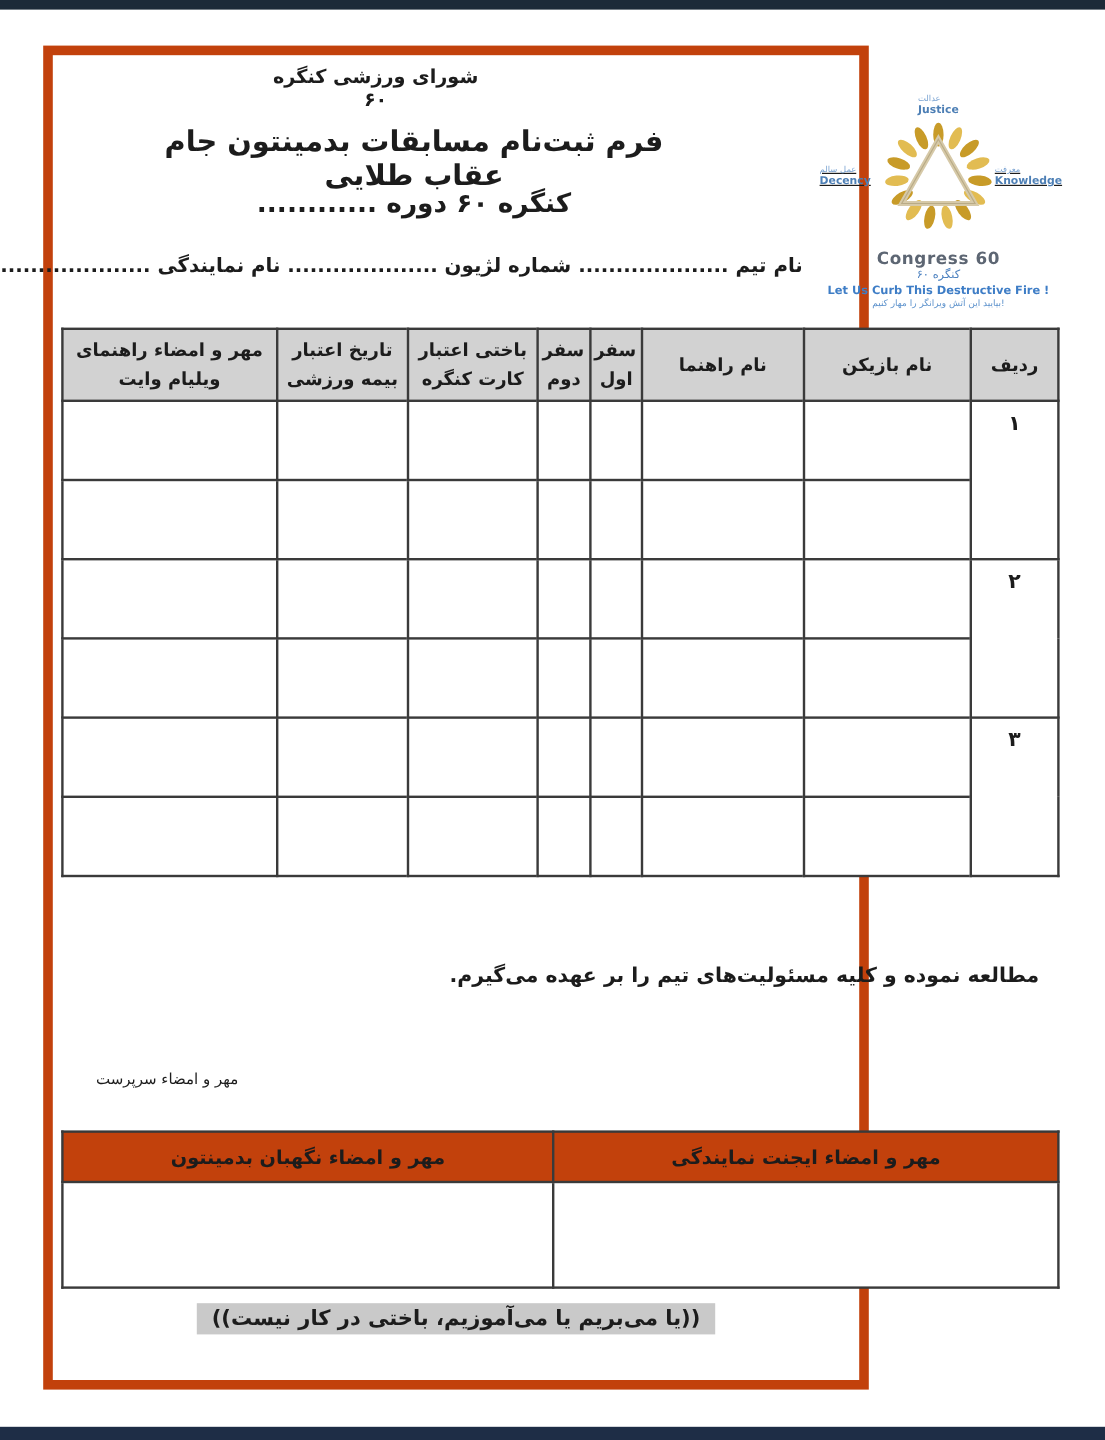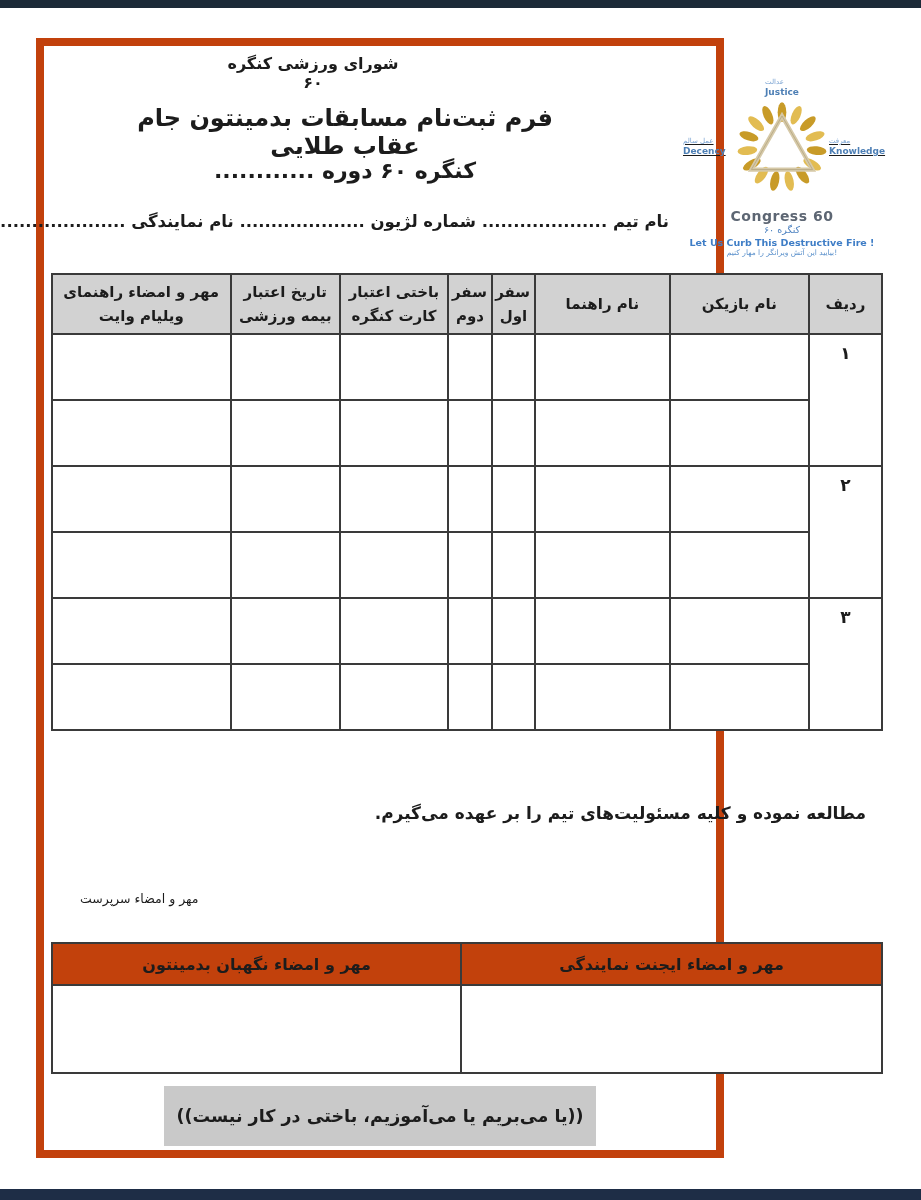--- a/index.html
+++ b/index.html
@@ -105,21 +105,21 @@
   table.signature td { height:88px; background:#ffffff; }
 
   
   .slogan-wrap {
     position:absolute; top:1040px; left:0; width:100%;
     text-align:center;
   }
   .slogan {
     display:inline-block; background:#c9c9c9;
     font-size:17.5px; font-weight:bold;
-    padding:20px 12px;
+    padding:3px 12px;
   }
 </style>
 </head>
 <body>
 
 <div class="strip top"></div>
 <div class="strip bottom"></div>
 
 <div class="frame">
 

